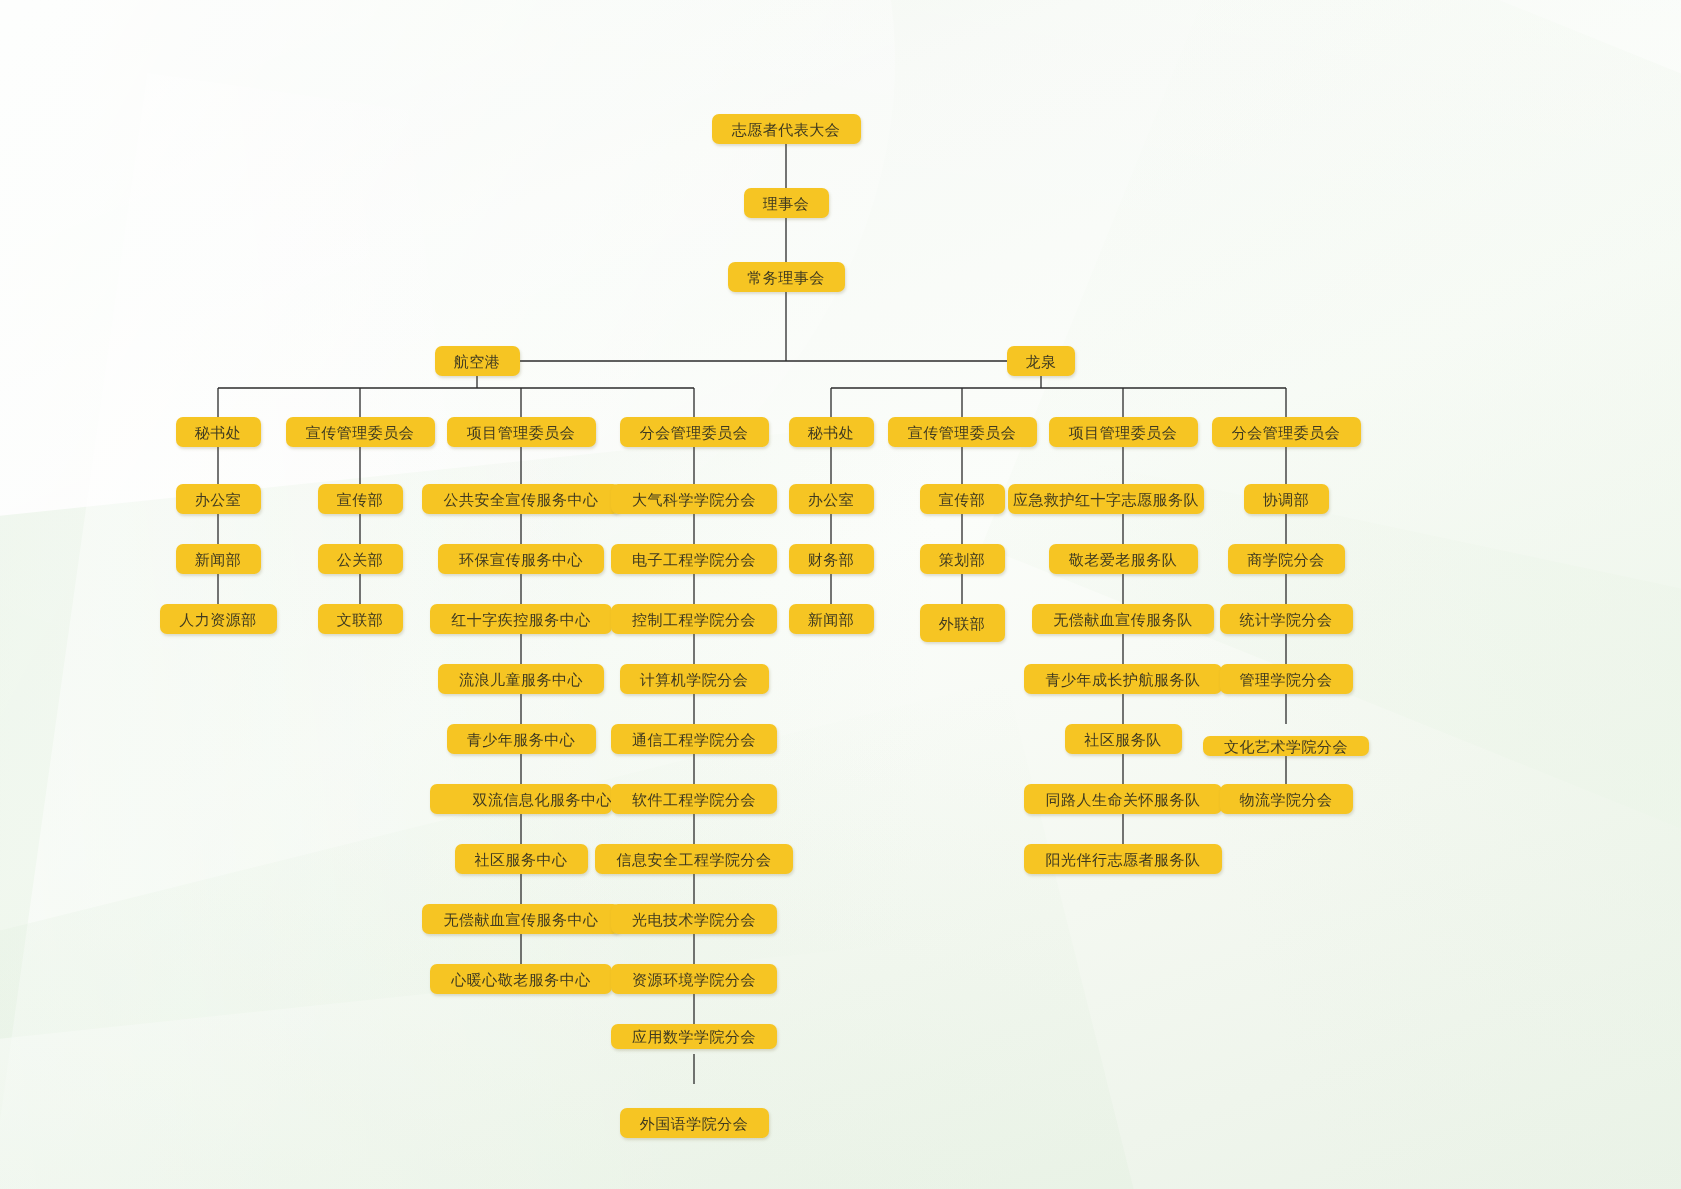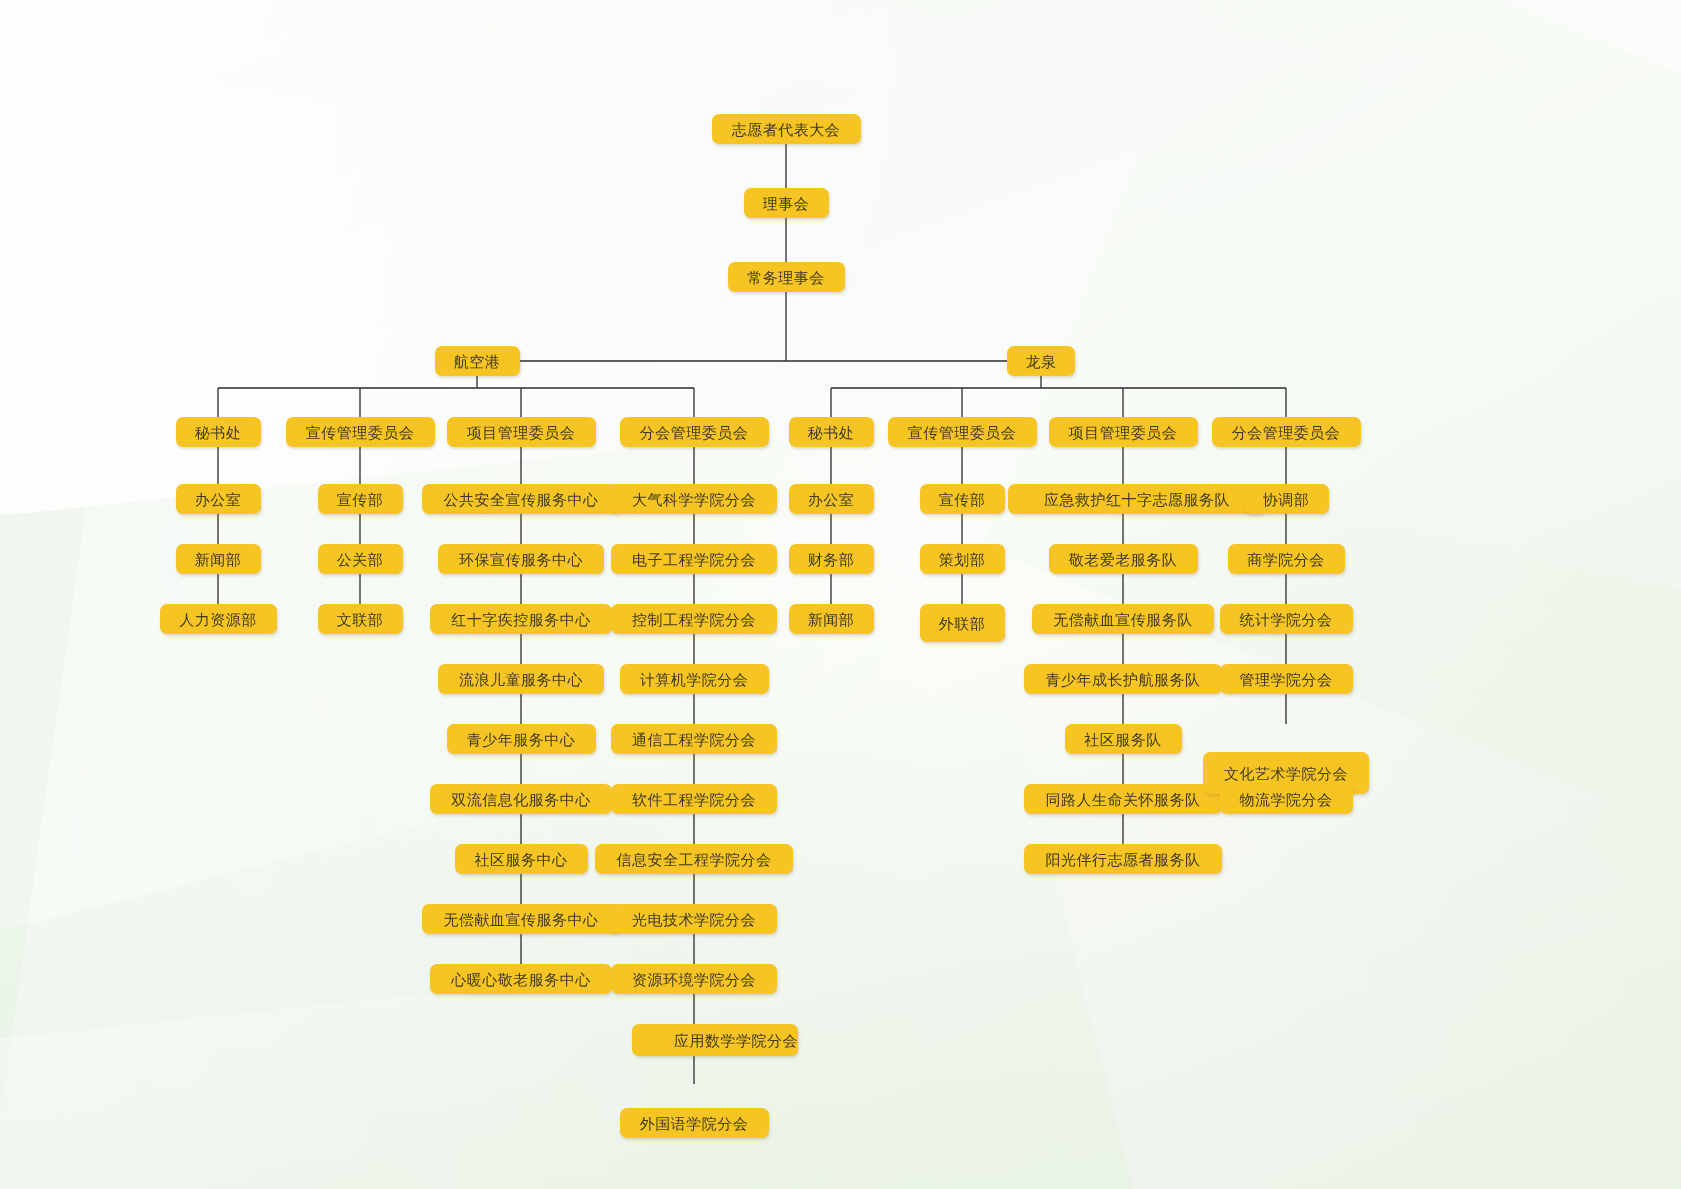--- a/index.html
+++ b/index.html
@@ -227,21 +227,21 @@
       </div>
       <div class="node" style="left: 430px; top: 604px; width: 182px; height: 30px;">
         <span class="node-label">红十字疾控服务中心</span>
       </div>
       <div class="node" style="left: 438px; top: 664px; width: 166px; height: 30px;">
         <span class="node-label">流浪儿童服务中心</span>
       </div>
       <div class="node" style="left: 446.5px; top: 724px; width: 149px; height: 30px;">
         <span class="node-label">青少年服务中心</span>
       </div>
-      <div class="node" style="left: 430px; top: 784px; width: 182px; height: 30px;">
+      <div class="node" style="left: 430px; top: 784px; width: 182px; height: 30px; justify-content: flex-end;">
         <span class="node-label">双流信息化服务中心</span>
       </div>
       <div class="node" style="left: 454.5px; top: 844px; width: 133px; height: 30px;">
         <span class="node-label">社区服务中心</span>
       </div>
       <div class="node" style="left: 422px; top: 904px; width: 198px; height: 30px; justify-content: center;">
         <span class="node-label">无偿献血宣传服务中心</span>
       </div>
       <div class="node" style="left: 430px; top: 964px; width: 182px; height: 30px;">
         <span class="node-label">心暖心敬老服务中心</span>
@@ -269,21 +269,21 @@
       </div>
       <div class="node" style="left: 595px; top: 844px; width: 198px; height: 30px;">
         <span class="node-label">信息安全工程学院分会</span>
       </div>
       <div class="node" style="left: 611px; top: 904px; width: 166px; height: 30px;">
         <span class="node-label">光电技术学院分会</span>
       </div>
       <div class="node" style="left: 611px; top: 964px; width: 166px; height: 30px;">
         <span class="node-label">资源环境学院分会</span>
       </div>
-      <div class="node" style="left: 632px; top: 1024px; width: 166px; height: 32px; justify-content: flex-end;">
+      <div class="node" style="left: 611px; top: 1024px; width: 166px; height: 25px;">
         <span class="node-label">应用数学学院分会</span>
       </div>
       <div class="node" style="left: 619.5px; top: 1108px; width: 149px; height: 30px;">
         <span class="node-label">外国语学院分会</span>
       </div>
       <div class="node" style="left: 788.5px; top: 417px; width: 85px; height: 30px;">
         <span class="node-label">秘书处</span>
       </div>
       <div class="node" style="left: 788.5px; top: 484px; width: 85px; height: 30px;">
         <span class="node-label">办公室</span>
@@ -302,21 +302,21 @@
       </div>
       <div class="node" style="left: 919.5px; top: 544px; width: 85px; height: 30px;">
         <span class="node-label">策划部</span>
       </div>
       <div class="node" style="left: 919.5px; top: 604px; width: 85px; height: 38px;">
         <span class="node-label">外联部</span>
       </div>
       <div class="node" style="left: 1048.5px; top: 417px; width: 149px; height: 30px;">
         <span class="node-label">项目管理委员会</span>
       </div>
-      <div class="node" style="left: 1008px; top: 484px; width: 258px; height: 30px;">
+      <div class="node" style="left: 1008px; top: 484px; width: 196px; height: 30px;">
         <span class="node-label">应急救护红十字志愿服务队</span>
       </div>
       <div class="node" style="left: 1048.5px; top: 544px; width: 149px; height: 30px;">
         <span class="node-label">敬老爱老服务队</span>
       </div>
       <div class="node" style="left: 1032px; top: 604px; width: 182px; height: 30px;">
         <span class="node-label">无偿献血宣传服务队</span>
       </div>
       <div class="node" style="left: 1024px; top: 664px; width: 198px; height: 30px;">
         <span class="node-label">青少年成长护航服务队</span>
@@ -338,20 +338,20 @@
       </div>
       <div class="node" style="left: 1227.5px; top: 544px; width: 117px; height: 30px;">
         <span class="node-label">商学院分会</span>
       </div>
       <div class="node" style="left: 1219.5px; top: 604px; width: 133px; height: 30px;">
         <span class="node-label">统计学院分会</span>
       </div>
       <div class="node" style="left: 1219.5px; top: 664px; width: 133px; height: 30px;">
         <span class="node-label">管理学院分会</span>
       </div>
-      <div class="node" style="left: 1203px; top: 752px; width: 166px; height: 42px;">
+      <div class="node" style="left: 1203px; top: 736px; width: 166px; height: 20px;">
         <span class="node-label">文化艺术学院分会</span>
       </div>
       <div class="node" style="left: 1219.5px; top: 784px; width: 133px; height: 30px;">
         <span class="node-label">物流学院分会</span>
       </div>
     </div>
 </div>
 
 </body></html>

